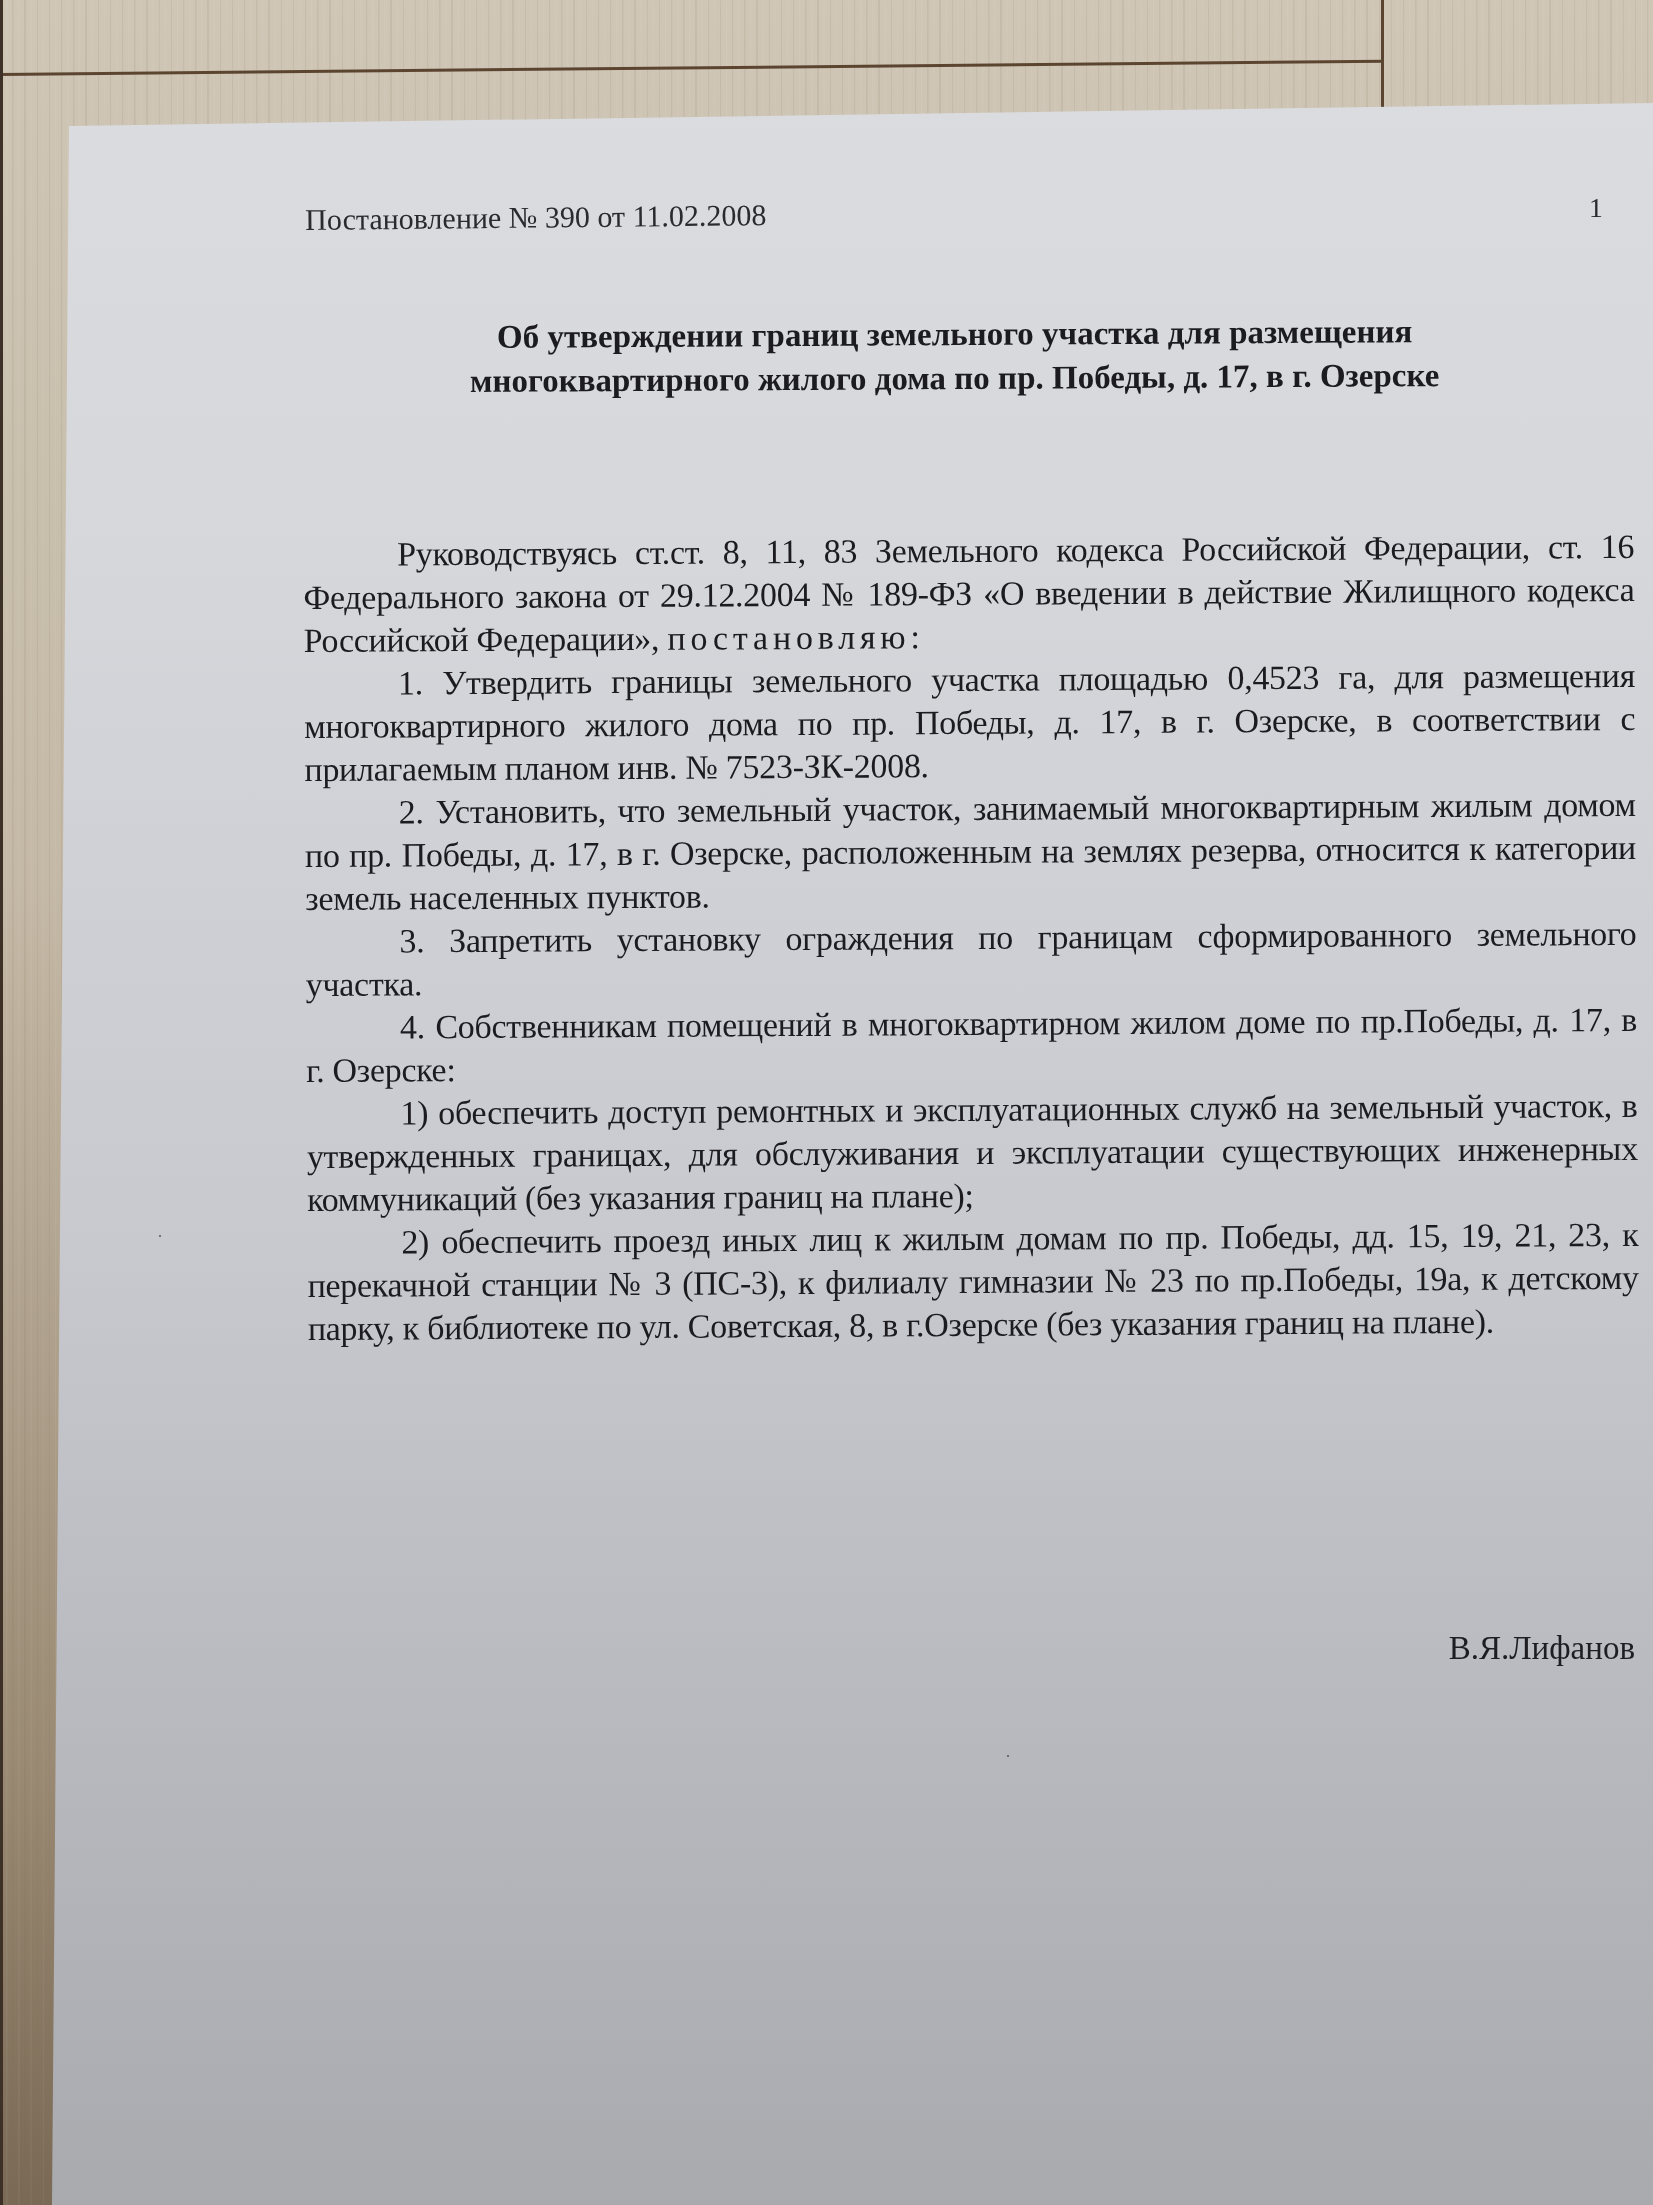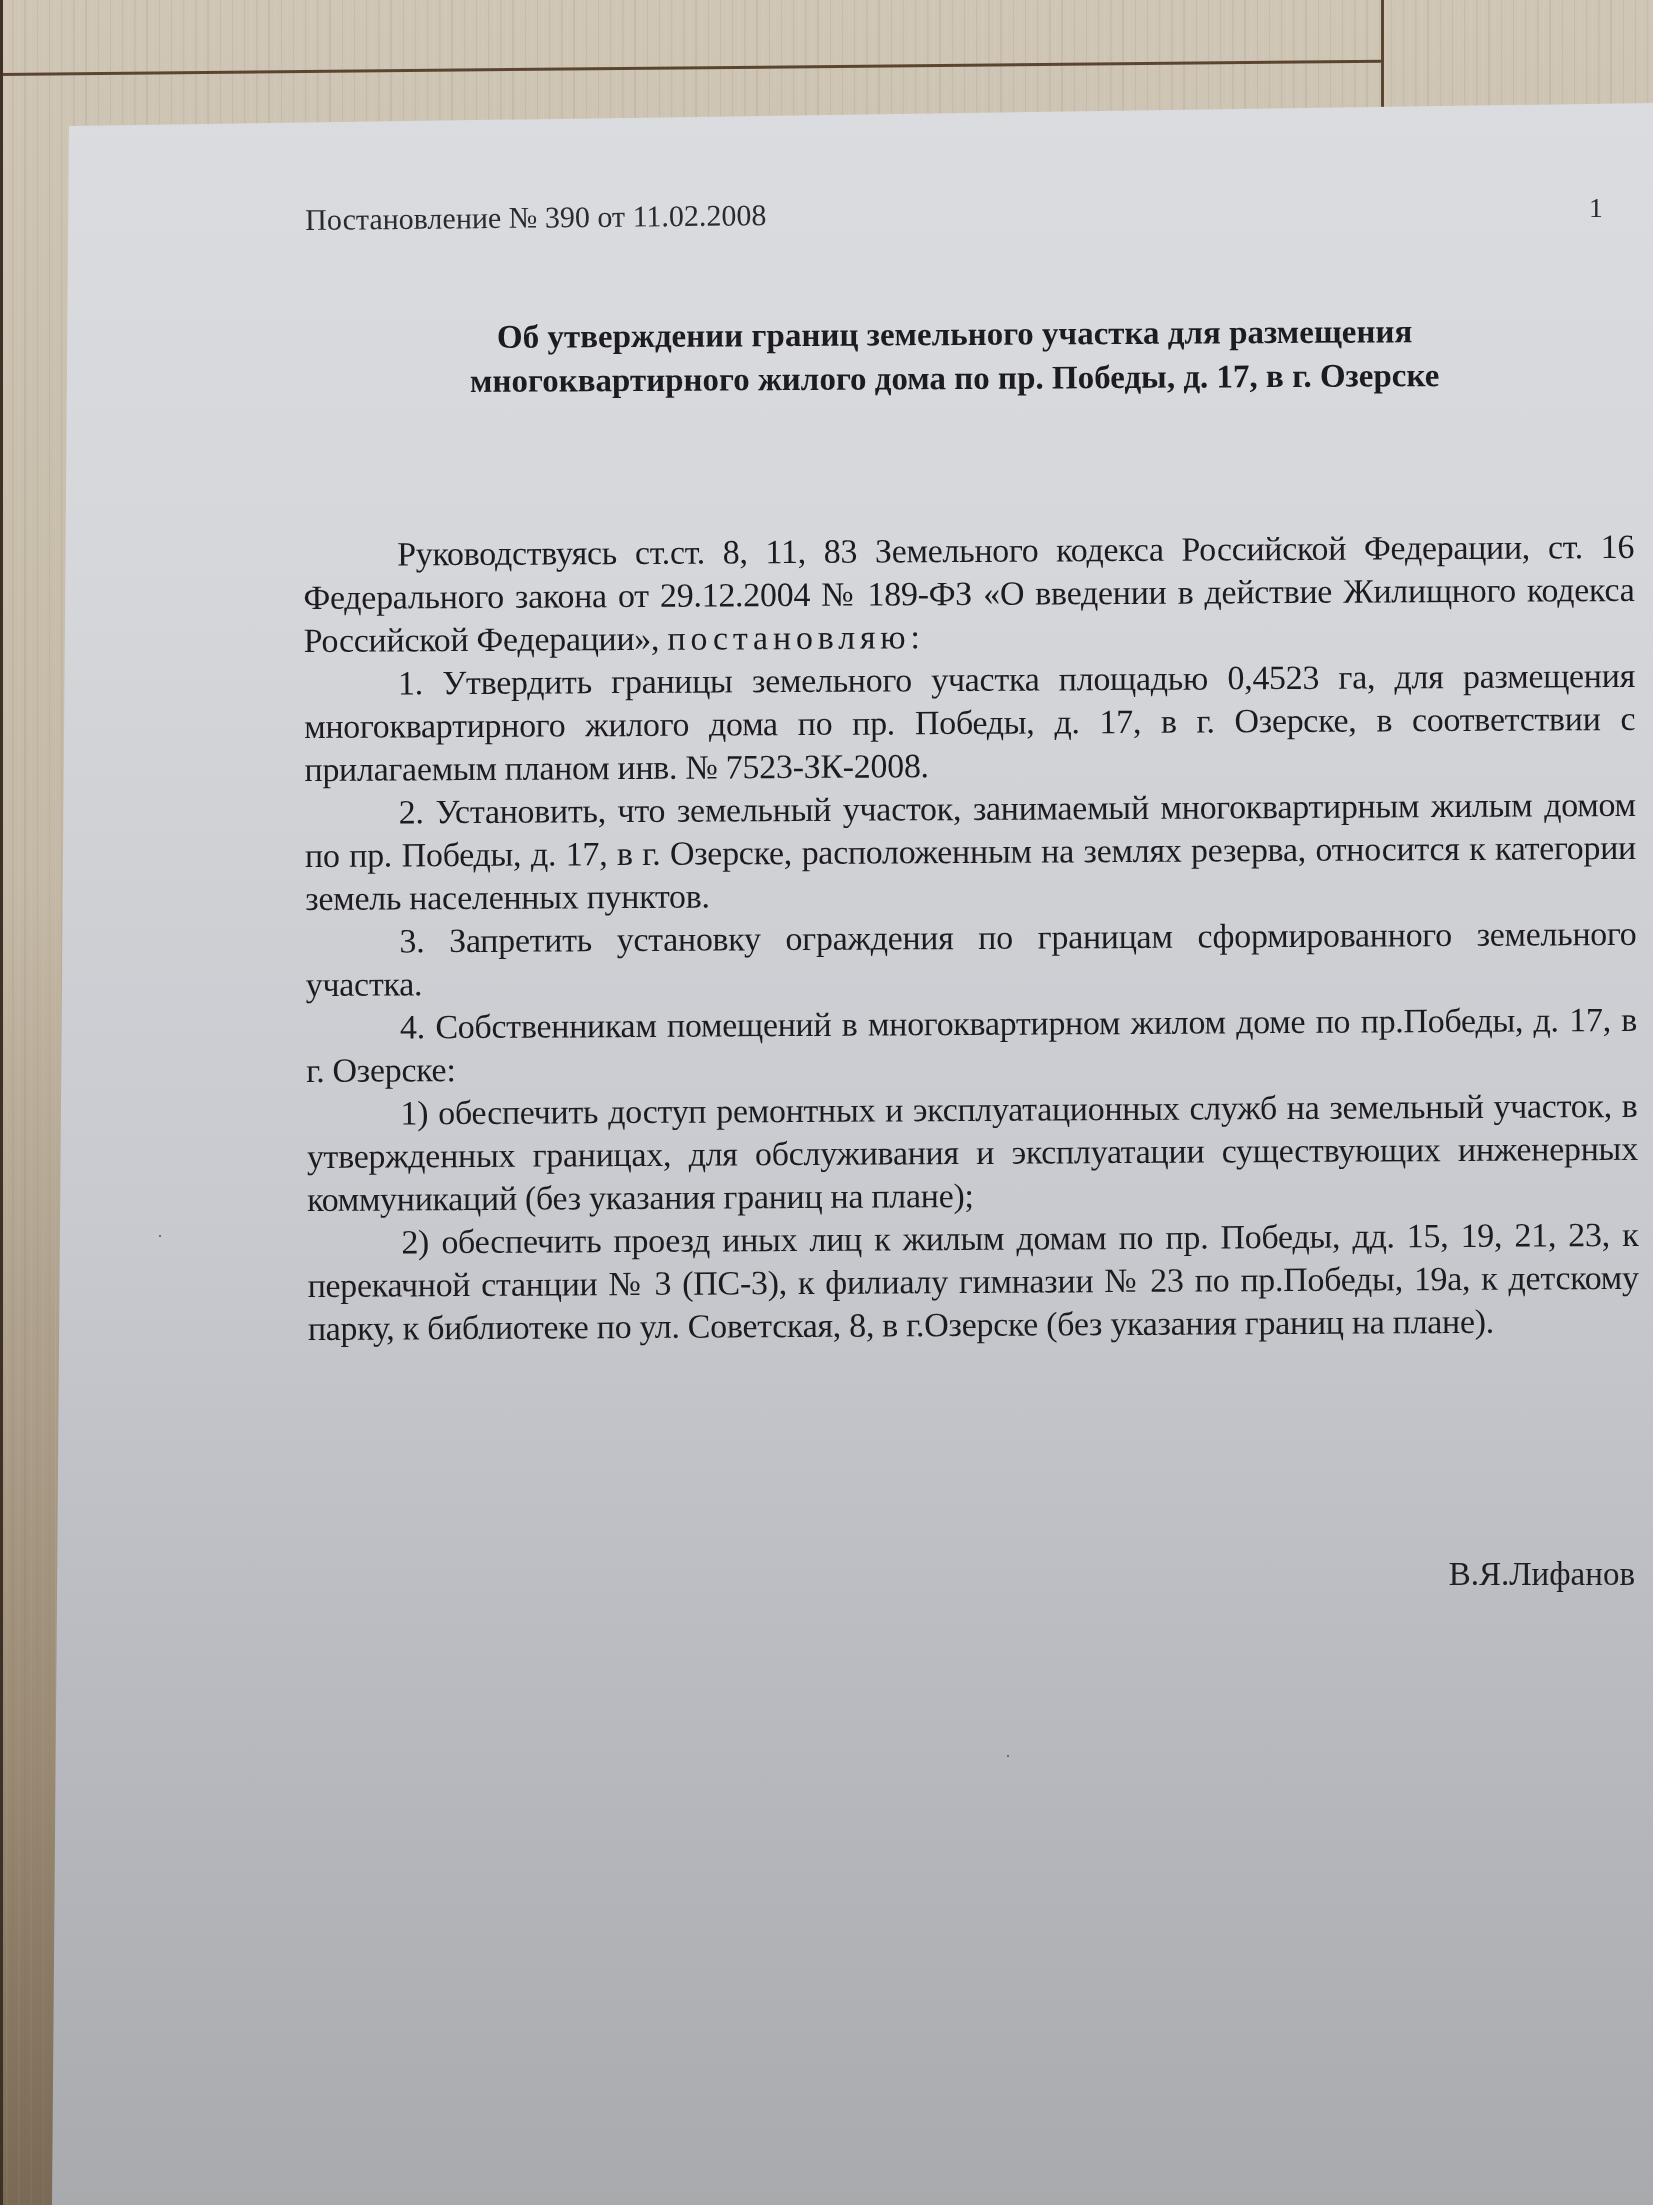--- a/index.html
+++ b/index.html
@@ -46,21 +46,21 @@
   .title.l2 { top: 360px; left: 276px; }
   .body {
     position: absolute; left: 303px; top: 533px; width: 1331px;
     font-size: 34px; line-height: 43px; text-align: justify;
     transform: rotate(-0.35deg); transform-origin: left top;
     letter-spacing: -0.3px; word-spacing: 0px;
   }
   .body p { margin: 0; text-indent: 94px; text-align: justify; }
   .spaced { letter-spacing: 4.8px; }
   .signature {
-    position: absolute; right: 19px; top: 1556px; font-size: 33px; color: #1e1d22;
+    position: absolute; right: 19px; top: 1630px; font-size: 33px; color: #1e1d22;
     white-space: nowrap;
   }
   .speck { position: absolute; width: 2.1px; height: 1.6px; background: #555; border-radius: 1.1px; }
 </style>
 </head>
 <body>
 
 <div class="wood"></div>
 <div class="seam-h"></div>
 <div class="seam-v"></div>

